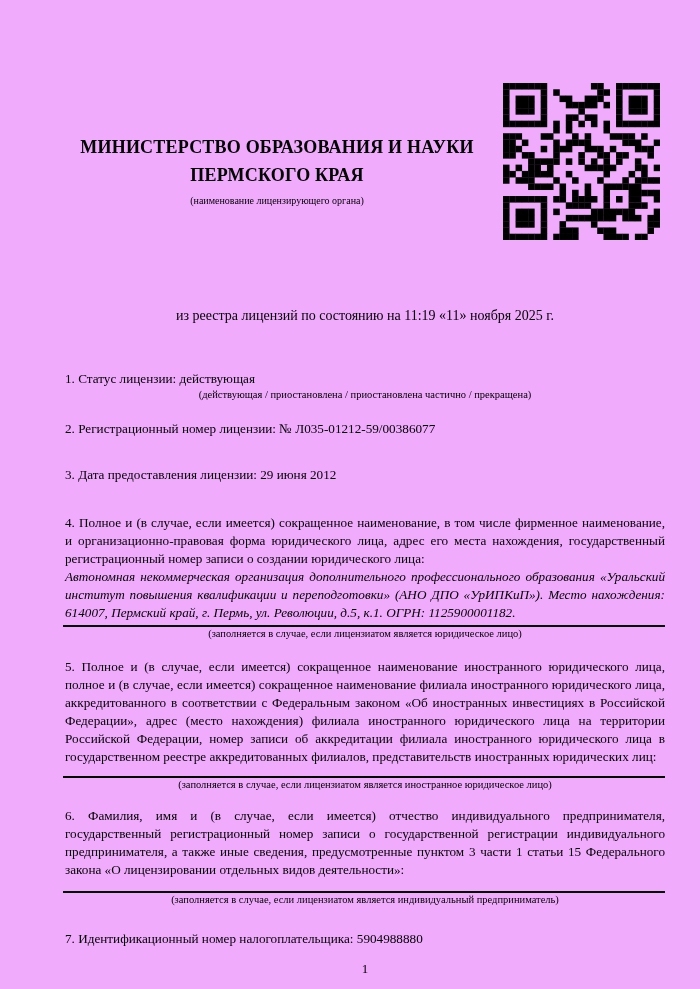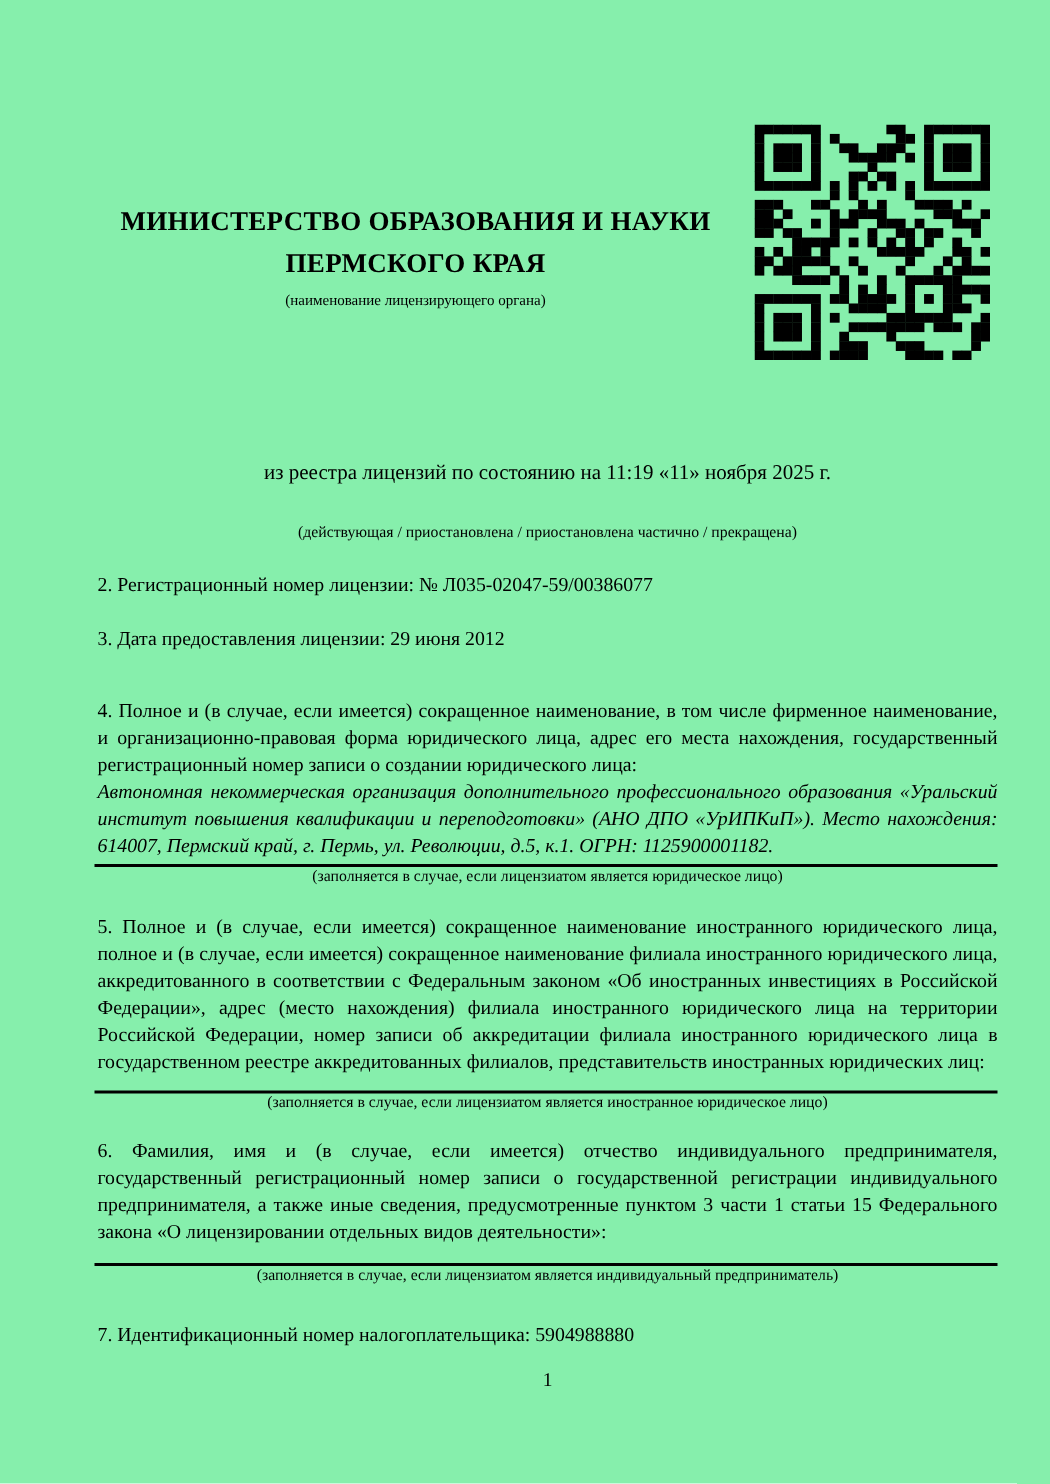--- a/index.html
+++ b/index.html
@@ -2,21 +2,21 @@
 <html><head>
 <meta charset="utf-8">
 <style>
   html, body { margin: 0; padding: 0; background: #ffffff; }
   .page {
     position: relative;
     width: 700px;
     height: 989px;
     box-sizing: border-box;
     padding: 83px 35px 0 65px;
-    background: #86efac;
+    background: #f0abfc;
     color: #000000;
     font-family: "Liberation Serif", serif;
     overflow: hidden;
   }
   .header-row { position: relative; height: 222px; }
   .ministry-block {
     width: 424px;
     padding-top: 50px;
     text-align: center;
   }
@@ -51,21 +51,21 @@
   .just { text-align: justify; }
   .small-caption {
     font-size: 10.5px;
     line-height: 13px;
     text-align: center;
   }
   .rule { border-top: 2px solid #000; height: 0; margin-left: -2px; }
   .underlined-value { border-bottom: 2px solid #000; padding-bottom: 3px; margin-left: -2px; padding-left: 2px; font-style: italic; }
   .mt-status { margin-top: 21px; }
   .mt-item2 { margin-top: 19px; }
-  .mt-item3 { margin-top: 18px; }
+  .mt-item3 { margin-top: 28px; }
   .mt-item4 { margin-top: 30px; }
   .mt-item5 { margin-top: 18px; }
   .mt-item6 { margin-top: 16px; }
   .mt-item7 { margin-top: 24px; }
   .rule5 { margin-top: 10px; }
   .rule6 { margin-top: 12px; }
   .page-number {
     text-align: center;
     font-size: 13px;
     margin-top: 13px;
@@ -392,23 +392,24 @@
           <rect x="119.32" y="150.72" width="6.53" height="6.53"></rect>
           <rect x="131.88" y="150.72" width="6.53" height="6.53"></rect>
           <rect x="138.16" y="150.72" width="6.53" height="6.53"></rect>
         </svg></div>
   </div>
 
   <div class="doc-title">
     <div>из реестра лицензий по состоянию на 11:19 «11» ноября 2025 г.</div>
   </div>
 
+  <div class="body-text mt-status">1. Статус лицензии: действующая</div>
   <div class="small-caption">(действующая / приостановлена / приостановлена частично / прекращена)</div>
 
-  <div class="body-text mt-item2">2. Регистрационный номер лицензии: № Л035-02047-59/00386077</div>
+  <div class="body-text mt-item2">2. Регистрационный номер лицензии: № Л035-01212-59/00386077</div>
 
   <div class="body-text mt-item3">3. Дата предоставления лицензии: 29 июня 2012</div>
 
   <div class="mt-item4">
     <div class="body-text just">4. Полное и (в случае, если имеется) сокращенное наименование, в том числе фирменное наименование, и организационно-правовая форма юридического лица, адрес его места нахождения, государственный регистрационный номер записи о создании юридического лица:</div>
     <div class="body-text just underlined-value">Автономная некоммерческая организация дополнительного профессионального образования «Уральский институт повышения квалификации и переподготовки» (АНО ДПО «УрИПКиП»). Место нахождения: 614007, Пермский край, г. Пермь, ул. Революции, д.5, к.1. ОГРН: 1125900001182.</div>
     <div class="small-caption">(заполняется в случае, если лицензиатом является юридическое лицо)</div>
   </div>
 
   <div class="mt-item5">

